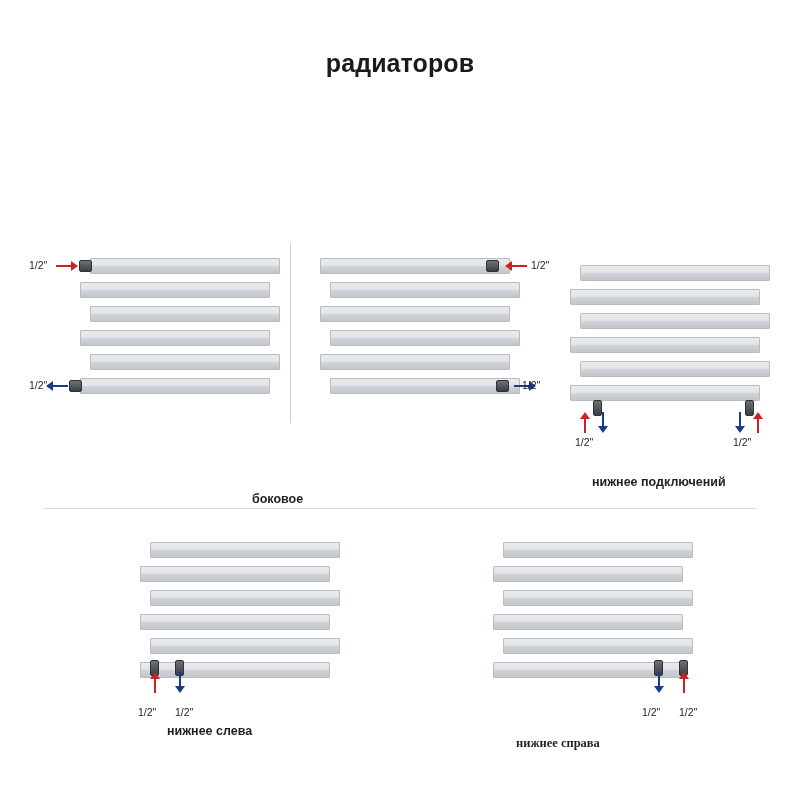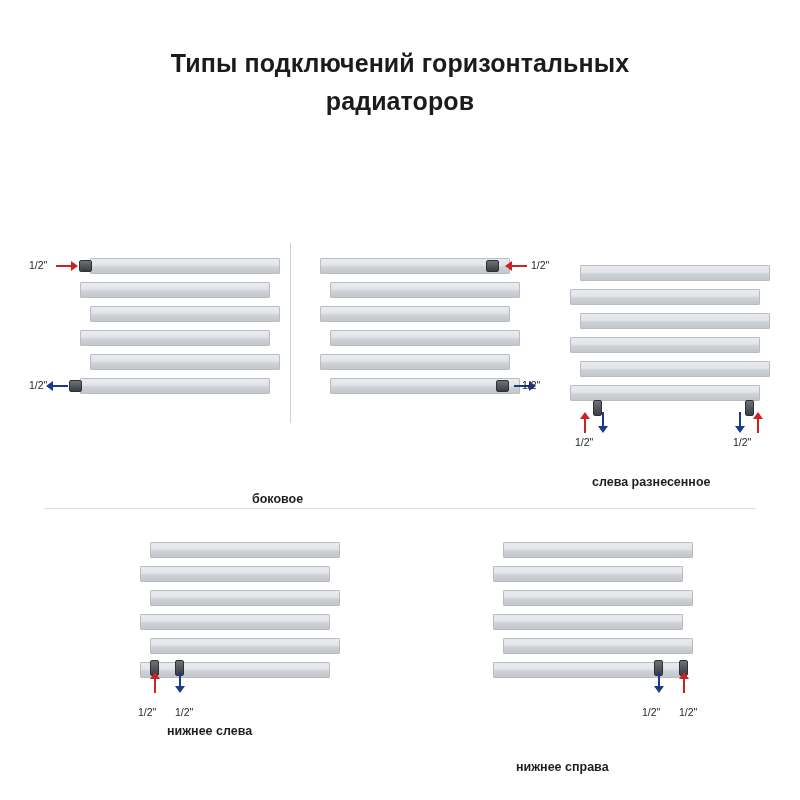--- a/index.html
+++ b/index.html
@@ -70,21 +70,20 @@
     height: 1px;
     background: #dcdcdc;
   }
   
   svg.arr { position:absolute; overflow:visible; }
 </style>
 </head>
 <body>
 
 <div class="title">
-  <span>Типы подключений горизонтальных</span>
   <span class="l2">радиаторов</span>
 </div>
 
 <div class="divider-v" style="left:290px; top:243px; height:180px;"></div>
 <div class="divider-h" style="left:44px; top:508px; width:712px;"></div>
 
 <div class="radiator" style="left:80px; top:258px; width:200px; height:140px;">
   <div class="rad-row" style="left:10px;  top:0px;   width:190px;"></div>
   <div class="rad-row" style="left:0px;   top:24px;  width:190px;"></div>
   <div class="rad-row" style="left:10px;  top:48px;  width:190px;"></div>
@@ -156,21 +155,21 @@
 <svg class="arr" style="left:733px; top:412px;" width="14" height="22">
   <line x1="7" y1="0" x2="7" y2="14" stroke="#1a3a8f" stroke-width="2"></line>
   <polygon points="2,14 7,21 12,14" fill="#1a3a8f"></polygon>
 </svg>
 <svg class="arr" style="left:751px; top:412px;" width="14" height="22">
   <line x1="7" y1="21" x2="7" y2="7" stroke="#cc2222" stroke-width="2"></line>
   <polygon points="2,7 7,0 12,7" fill="#cc2222"></polygon>
 </svg>
 <div class="lbl" style="left:733px; top:436px;">1/2"</div>
 
-<div class="caption" style="left:592px; top:475px;">слева разнесенное</div>
+<div class="caption" style="left:592px; top:475px;">нижнее подключений</div>
 
 <div class="radiator" style="left:140px; top:542px; width:200px; height:140px;">
   <div class="rad-row" style="left:10px;  top:0px;   width:190px;"></div>
   <div class="rad-row" style="left:0px;   top:24px;  width:190px;"></div>
   <div class="rad-row" style="left:10px;  top:48px;  width:190px;"></div>
   <div class="rad-row" style="left:0px;   top:72px;  width:190px;"></div>
   <div class="rad-row" style="left:10px;  top:96px;  width:190px;"></div>
   <div class="rad-row" style="left:0px;   top:120px; width:190px;"></div>
 </div>
 <div class="nipple vert" style="left:150px; top:660px;"></div>
@@ -204,13 +203,13 @@
   <line x1="7" y1="0" x2="7" y2="14" stroke="#1a3a8f" stroke-width="2"></line>
   <polygon points="2,14 7,21 12,14" fill="#1a3a8f"></polygon>
 </svg>
 <svg class="arr" style="left:677px; top:672px;" width="14" height="22">
   <line x1="7" y1="21" x2="7" y2="7" stroke="#cc2222" stroke-width="2"></line>
   <polygon points="2,7 7,0 12,7" fill="#cc2222"></polygon>
 </svg>
 <div class="lbl" style="left:642px; top:706px;">1/2"</div>
 <div class="lbl" style="left:679px; top:706px;">1/2"</div>
 
-<div class="caption" style="left:516px; top:760px;">нижнее справа</div>
+<div class="caption" style="left:516px; top:736px;font-family:Liberation Serif, serif;">нижнее справа</div>
 
 </body></html>

